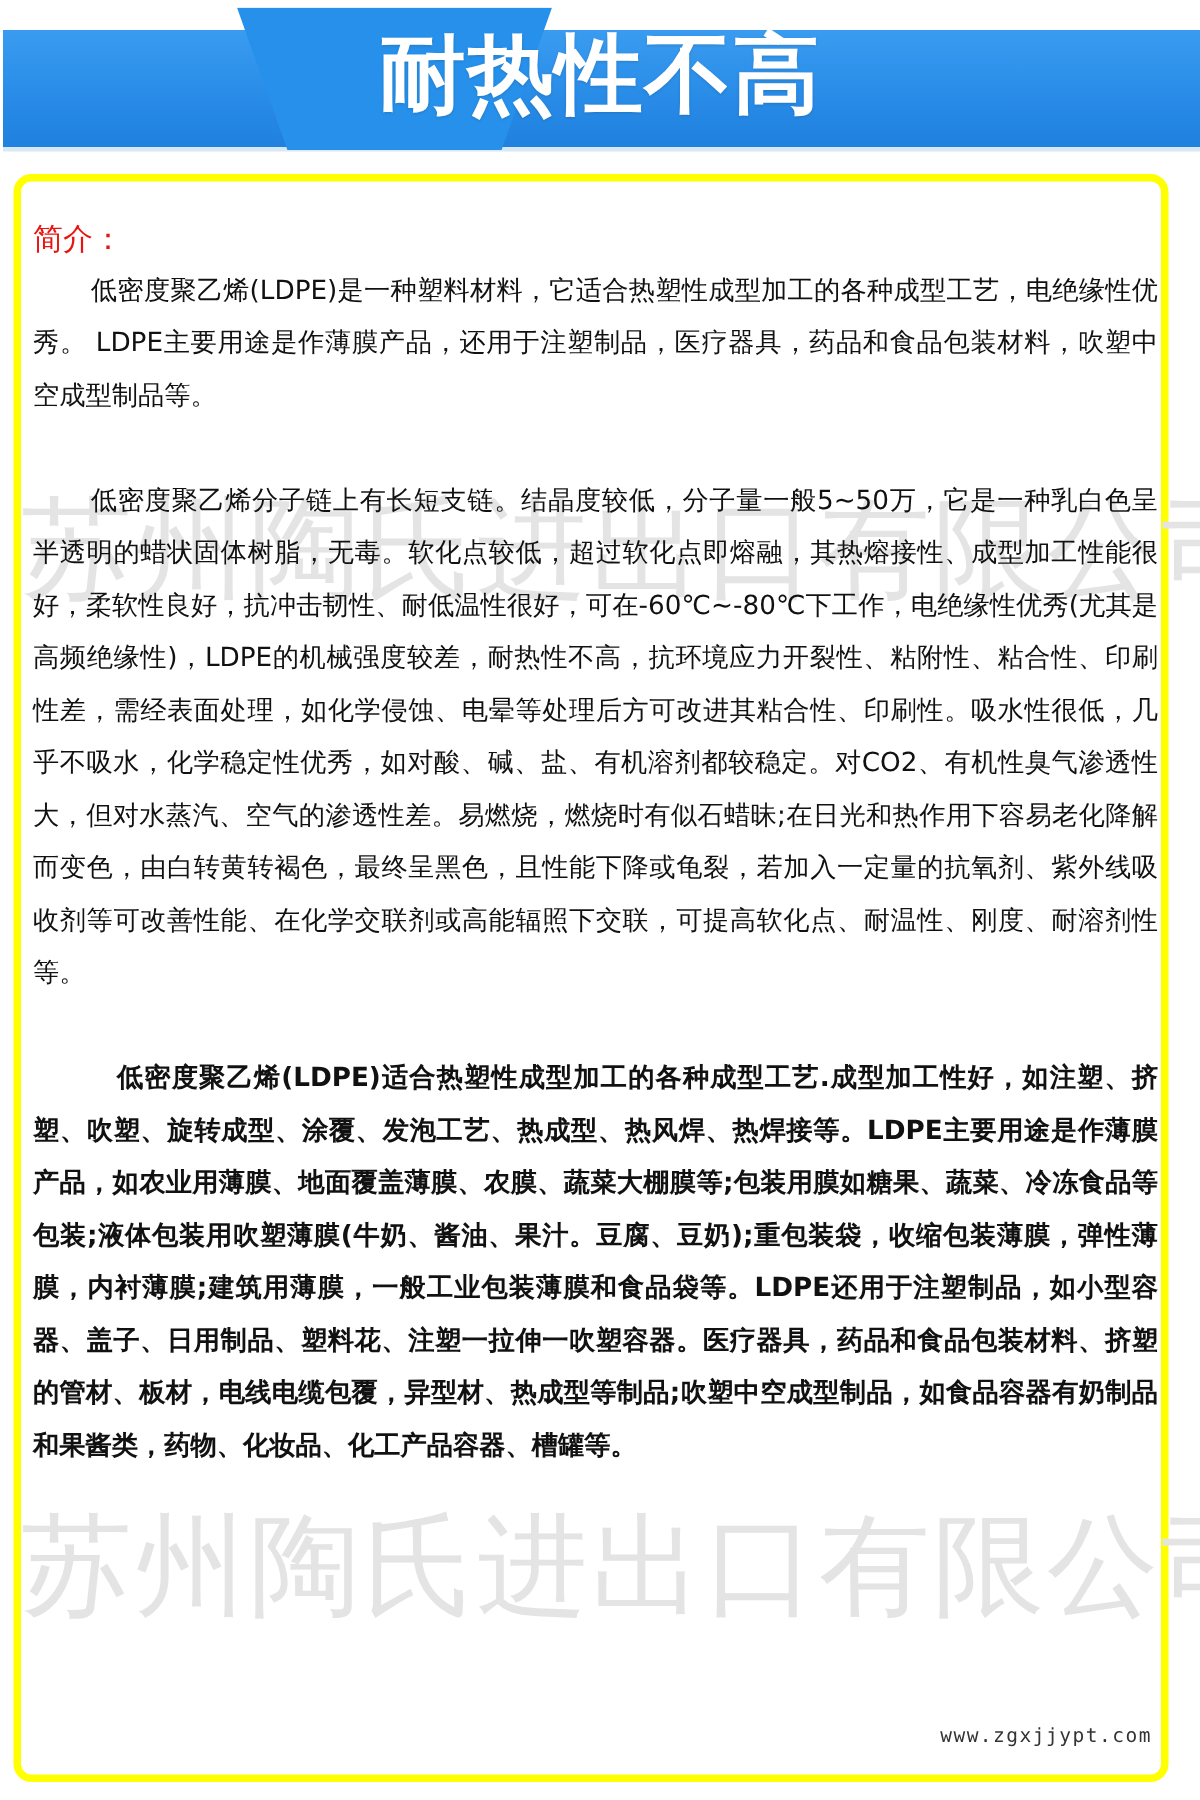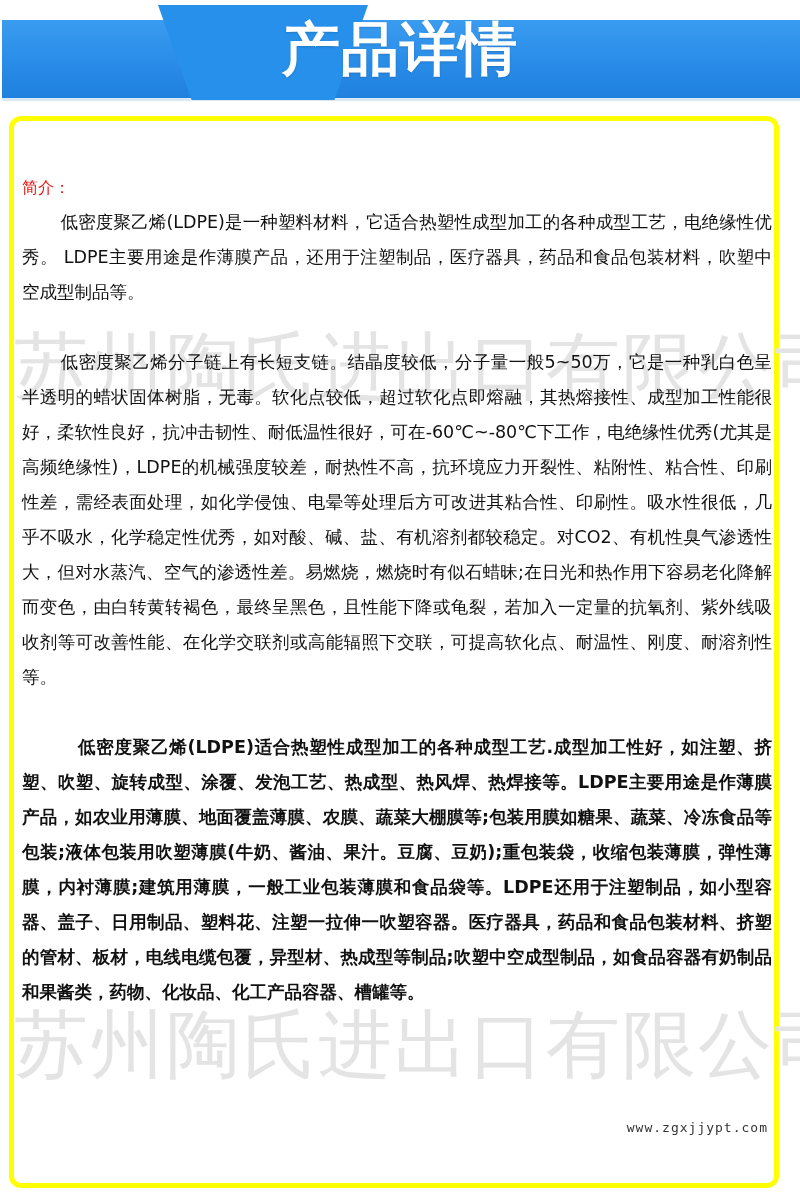--- a/index.html
+++ b/index.html
@@ -34,38 +34,38 @@
   }
   .watermark {
     position: absolute; left: 14px; width: 780px; font-size: 74px; color: #e4e4e4;
     letter-spacing: 2px; white-space: nowrap; line-height: 80px; z-index: 0;
     font-family: "DejaVu Sans", sans-serif;
   }
   .content {
     position: absolute; left: 22px; top: 142px; width: 750px; z-index: 1;
     color: #111111; font-size: 17.5px; line-height: 35px;
   }
-  .section-title { color: #e8140f; font-size: 16px; height: 35px; margin-top: 28px; }
+  .section-title { color: #e8140f; font-size: 20px; height: 35px; }
   .para { text-indent: 2.2em; text-align: justify; word-break: break-all; }
   .para.indent3 { text-indent: 3.2em; font-weight: bold; }
   .spacer { height: 35px; }
   .footer-url {
-    position: absolute; right: 32px; top: 1120px; font-size: 13px; color: #333333;
+    position: absolute; right: 32px; top: 1150px; font-size: 13px; color: #333333;
     font-family: "DejaVu Sans Mono", "Liberation Mono", monospace; letter-spacing: 1px;
   }
 </style>
 </head>
 <body>
 
 <div class="banner">
   <div class="banner-band"></div>
   <div class="banner-band-shade"></div>
   <div class="banner-tab"></div>
 </div>
-<div class="banner-title">产品详情</div>
+<div class="banner-title">耐热性不高</div>
 
 <div class="card"></div>
 
 <div class="watermark" style="top:326px;">苏州陶氏进出口有限公司</div>
 <div class="watermark" style="top:1004px;">苏州陶氏进出口有限公司</div>
 
 <div class="content">
   <section>
     <div class="section-title">简介：</div>
     <div class="para">低密度聚乙烯(LDPE)是一种塑料材料，它适合热塑性成型加工的各种成型工艺，电绝缘性优秀。 LDPE主要用途是作薄膜产品，还用于注塑制品，医疗器具，药品和食品包装材料，吹塑中空成型制品等。</div>

